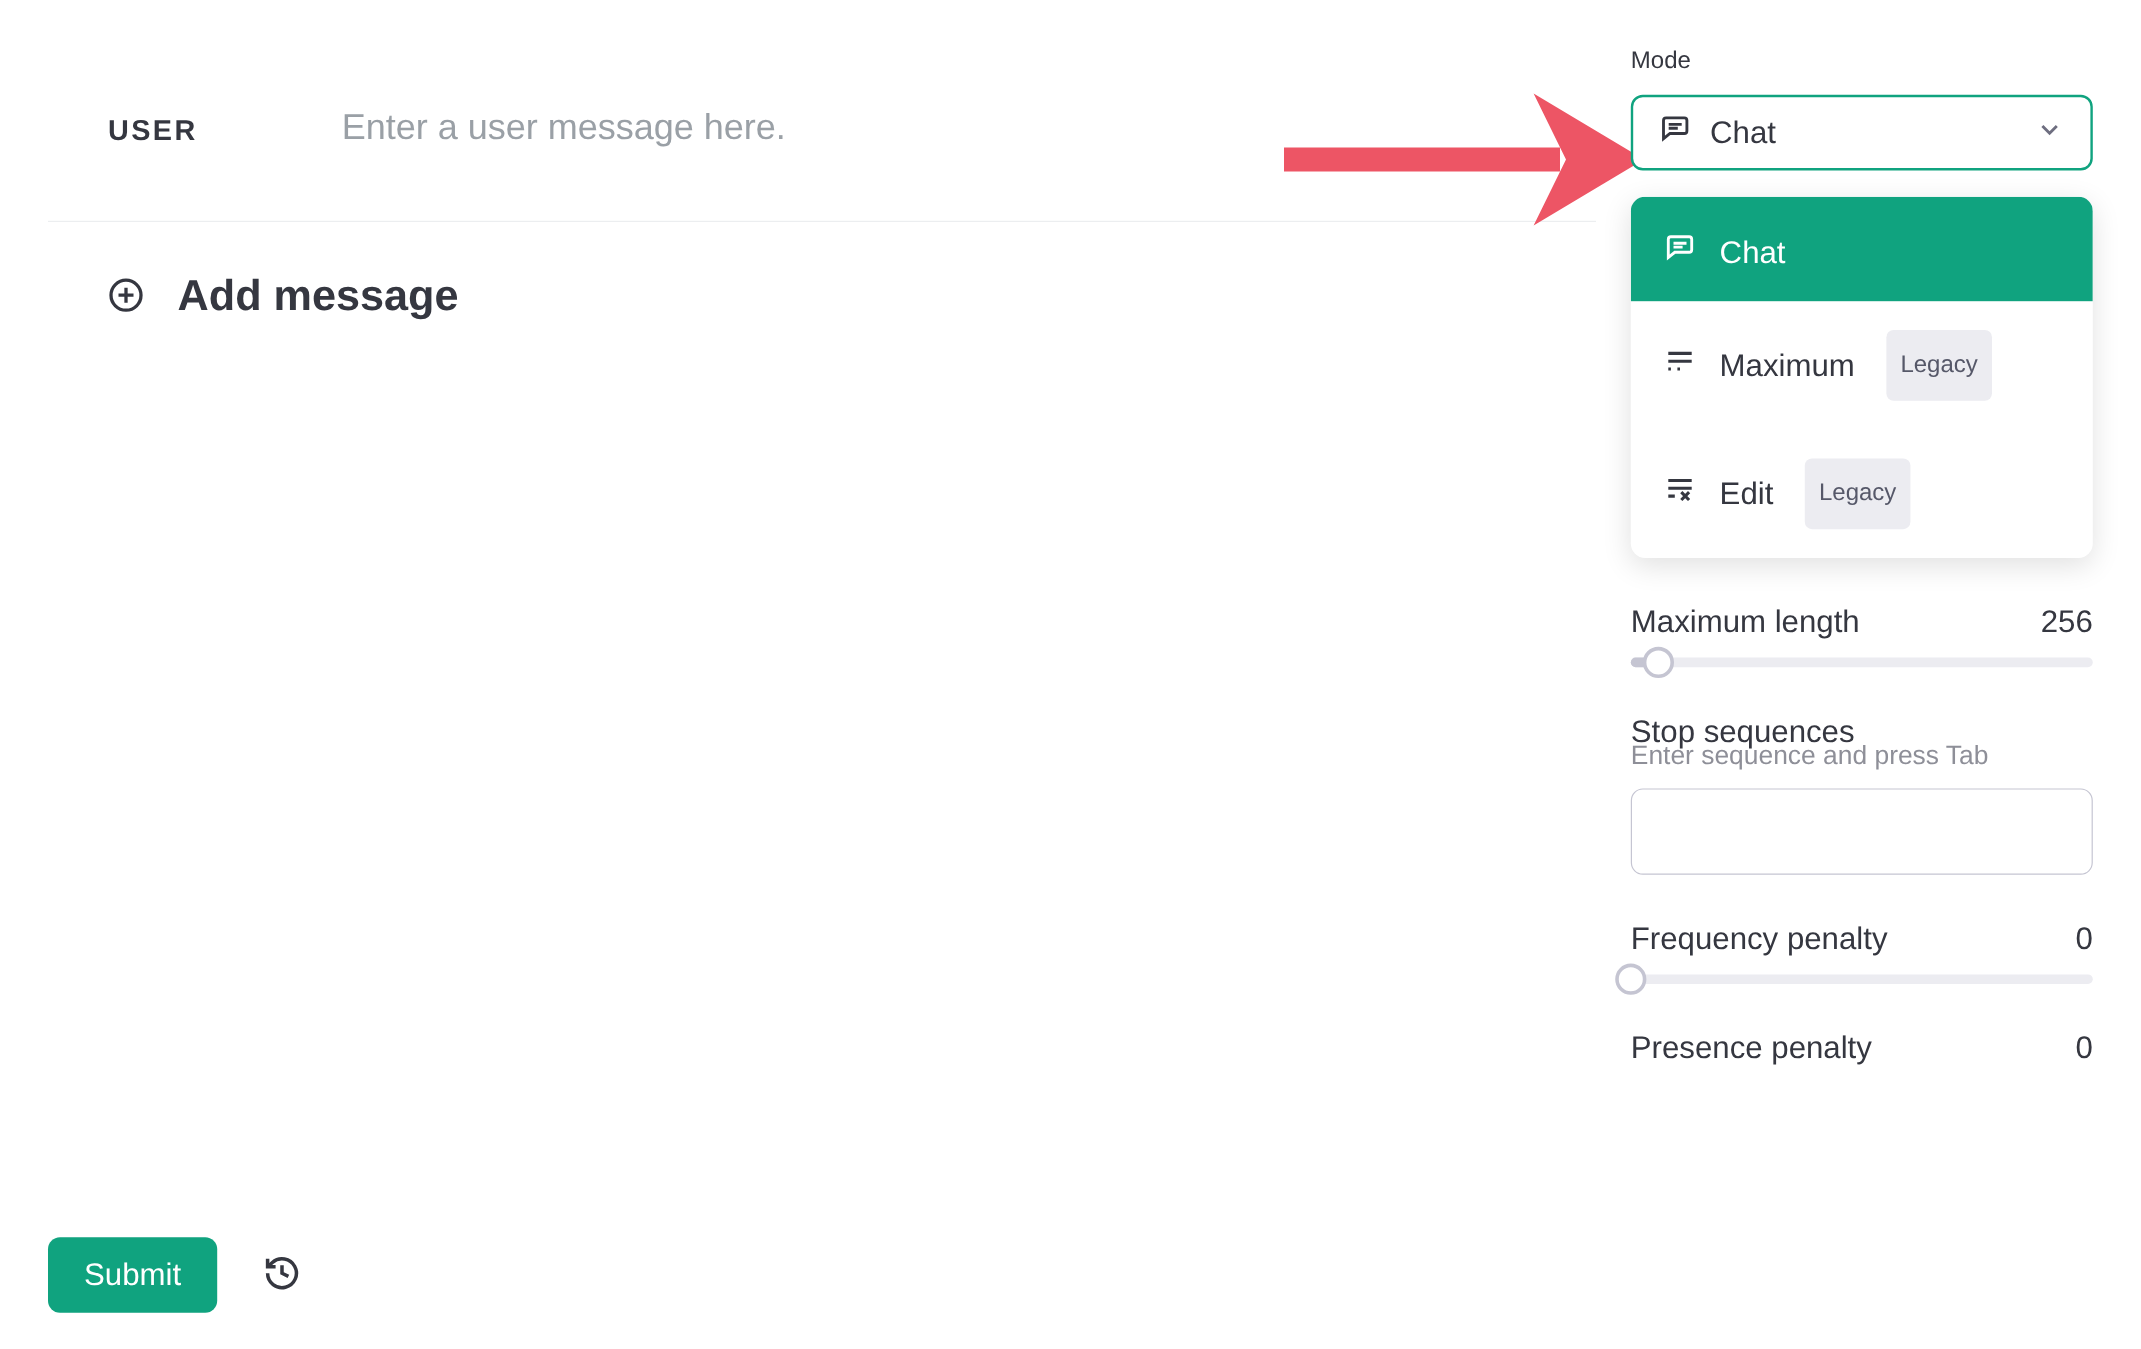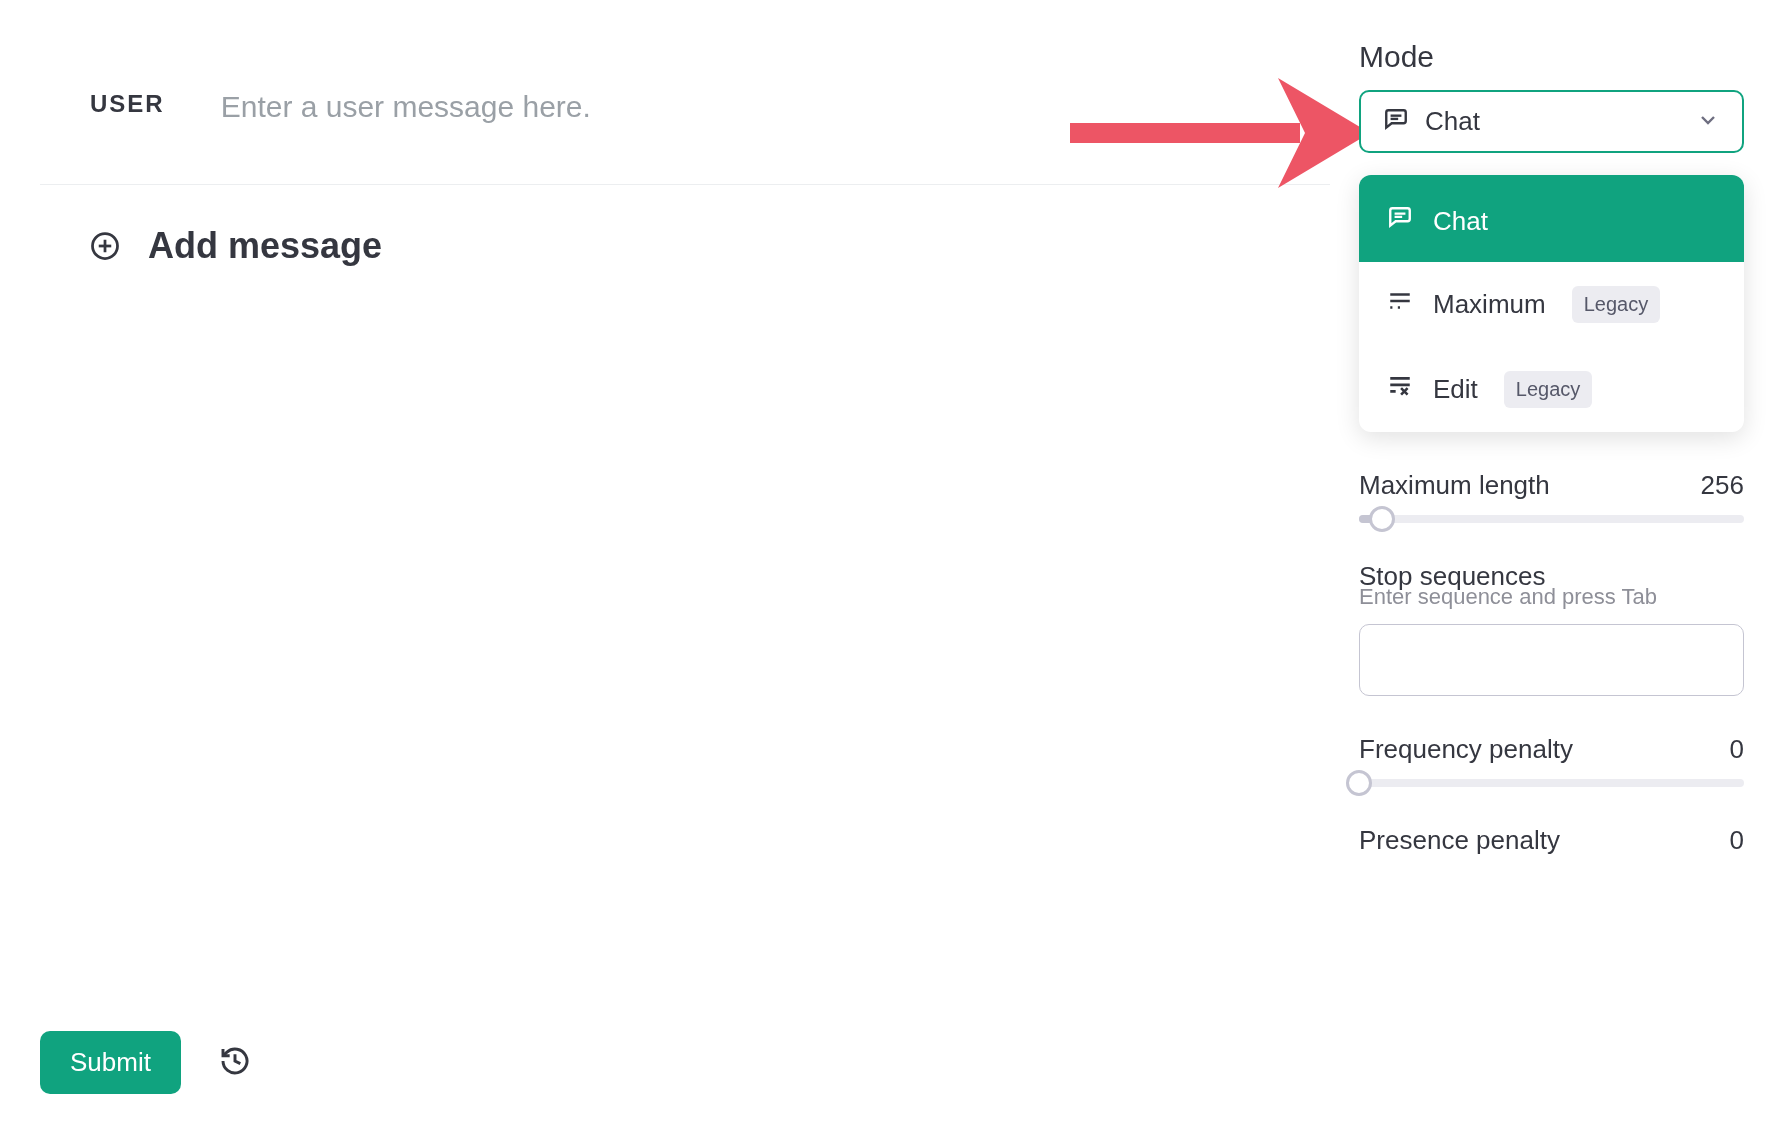--- a/index.html
+++ b/index.html
@@ -15,22 +15,22 @@
 
     .main-area {
       position: absolute;
       left: 40px;
       top: 60px;
       width: 1290px;
     }
 
     .user-row {
       display: flex;
-      align-items: flex-start;
-      gap: 56px;
+      align-items: flex-end;
+      gap: 120px;
       padding: 30px 50px 60px 50px;
       border-bottom: 1px solid #eceef0;
     }
 
     .user-label {
       font-size: 24px;
       font-weight: 700;
       letter-spacing: 2px;
       color: #353740;
     }
@@ -70,21 +70,21 @@
 
     
     .sidebar {
       position: absolute;
       right: 40px;
       top: 40px;
       width: 385px;
     }
 
     .section-label {
-      font-size: 30px;
+      font-size: 20px;
       color: #353740;
       margin-bottom: 16px;
     }
 
     .sub-label {
       font-size: 22px;
       color: #8e8f98;
       margin-top: -8px;
       margin-bottom: 14px;
     }
@@ -141,21 +141,21 @@
     }
 
     .dropdown-item:not(.selected) {
       color: #353740;
     }
 
     .badge {
       font-size: 20px;
       background: #ececf1;
       color: #565869;
-      padding: 7px 12px;
+      padding: 18px 12px;
       border-radius: 6px;
       margin-left: 6px;
     }
 
     
     .param {
       margin-top: 38px;
     }
 
     .param-head {

